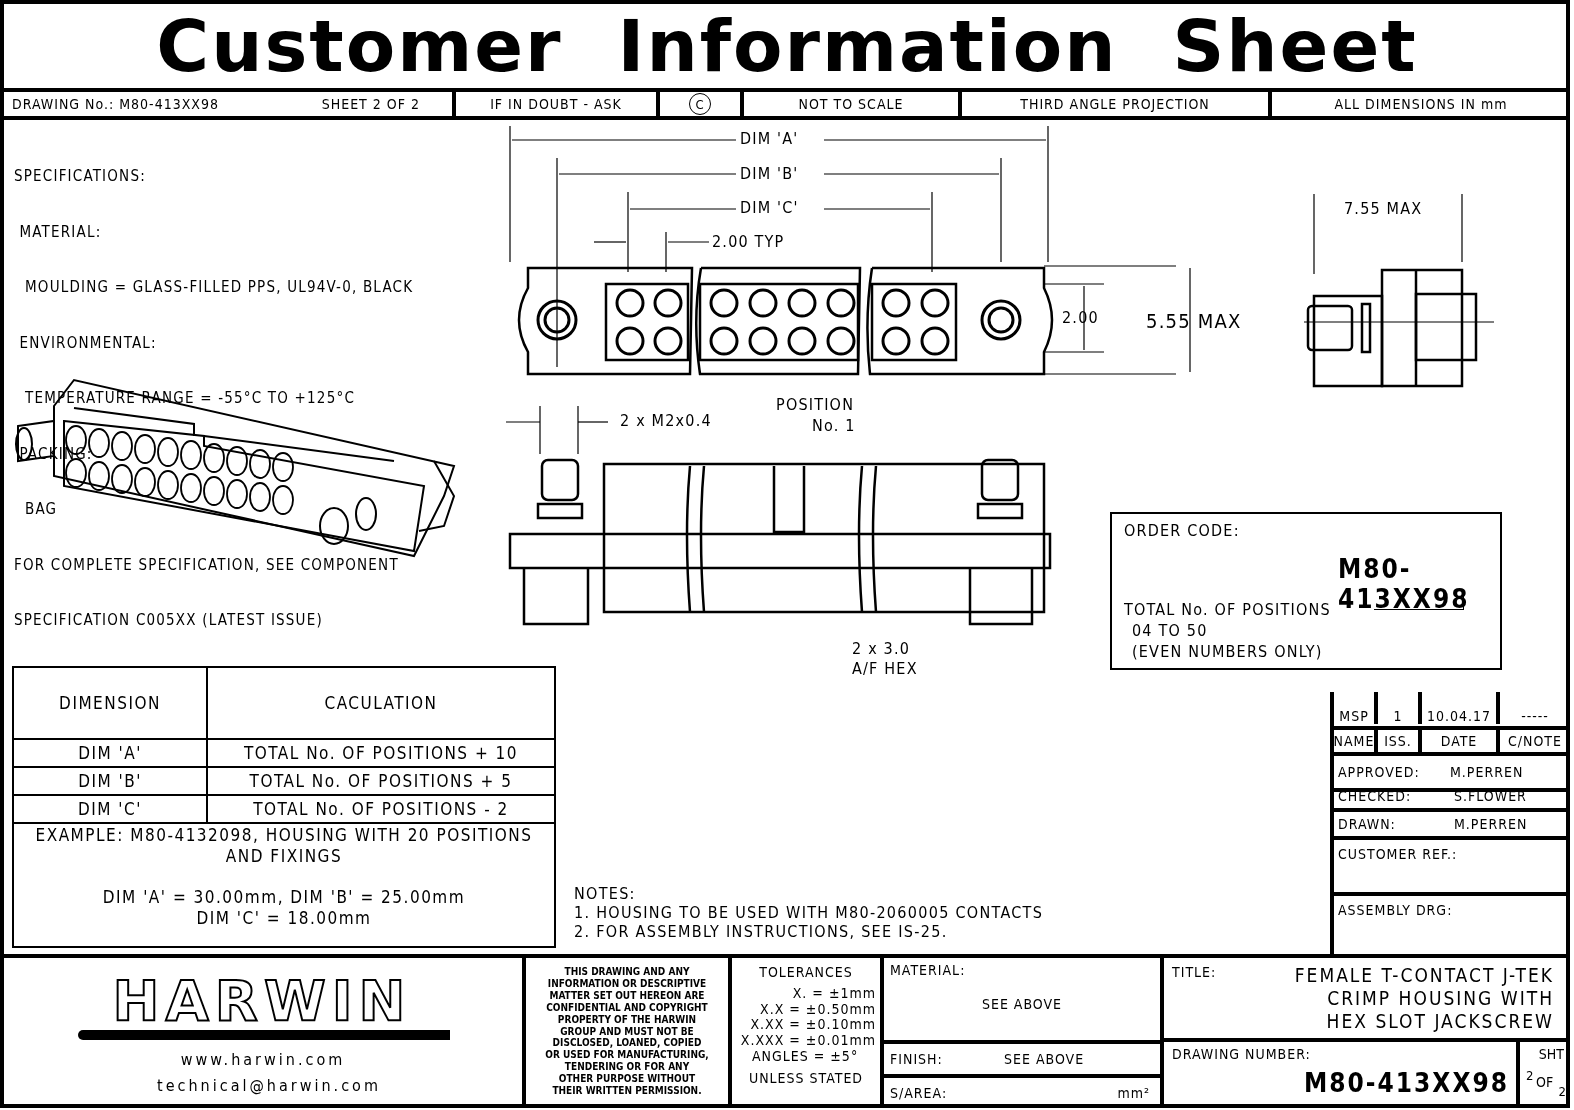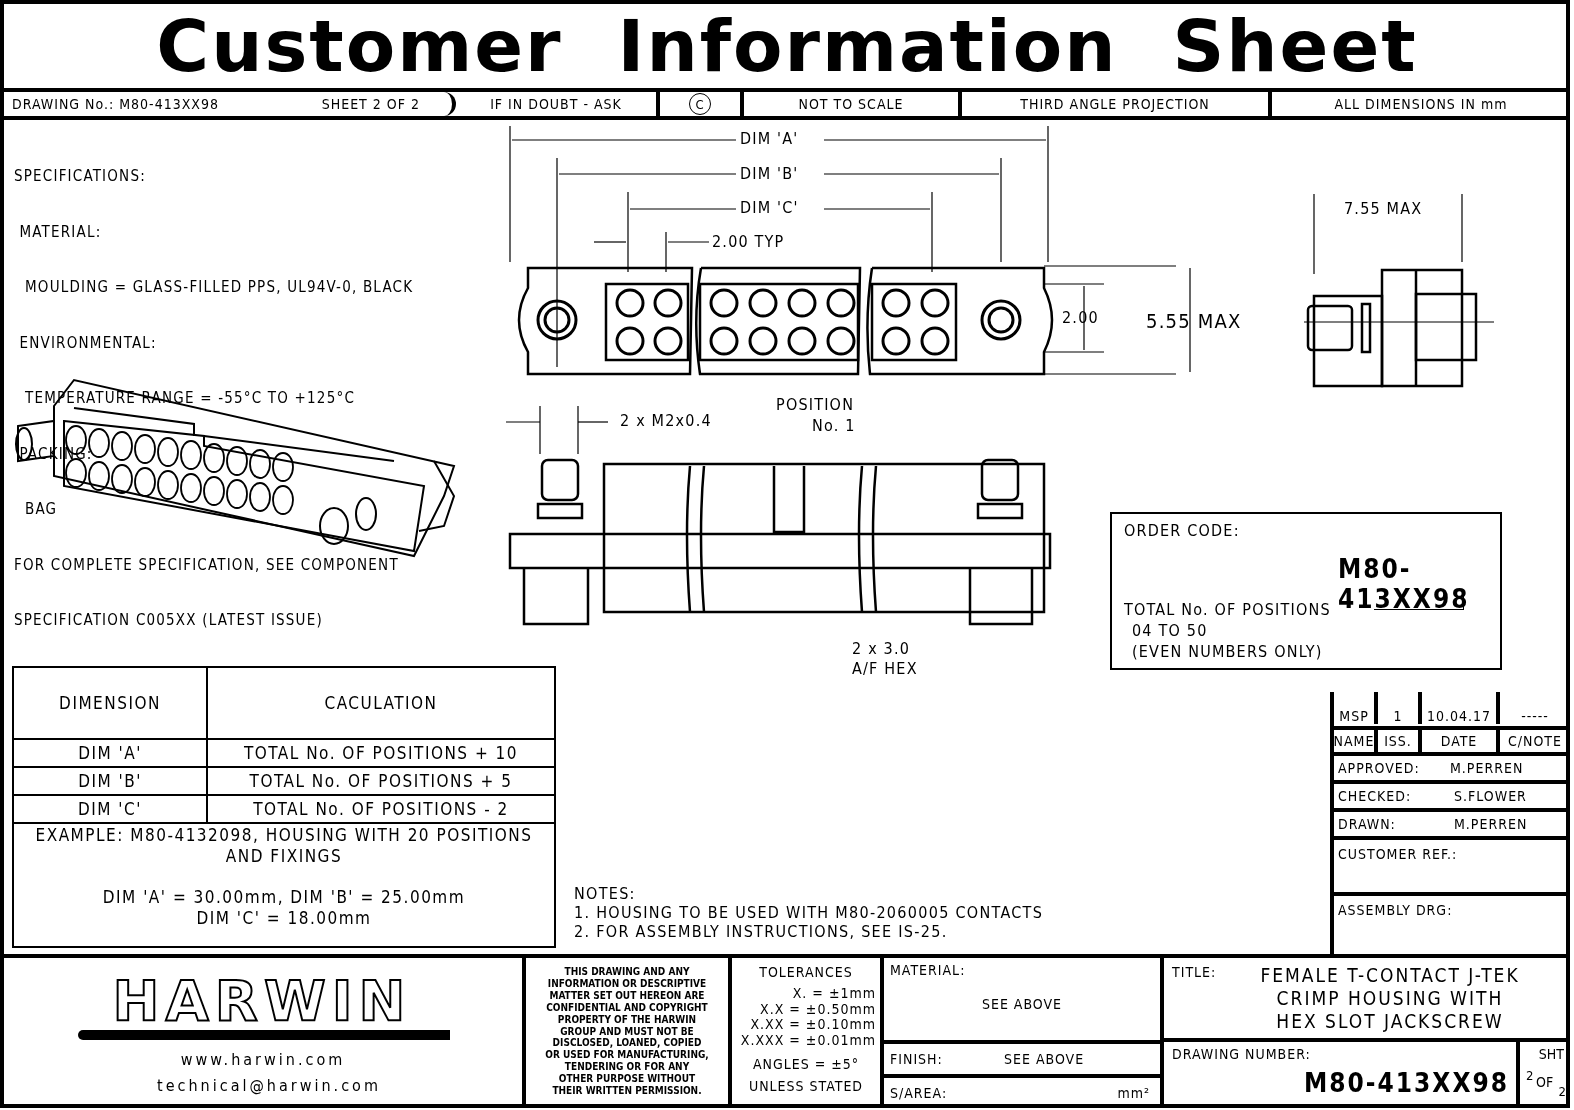--- a/index.html
+++ b/index.html
@@ -33,21 +33,21 @@
 </head>
 <body>
 
 <div class="sheet">
 
   <div class="abs main-title">
       <span>Customer Information Sheet</span>
     </div>
 
   <div class="abs hdr-row">
-    <div class="hdr-cell" style="width:452px;justify-content:space-between;padding:0 32px 0 8px;border-radius:12px;">
+    <div class="hdr-cell" style="width:452px;justify-content:space-between;padding:0 32px 0 8px;">
       <span><span>DRAWING No.:</span> <span>M80-413XX98</span></span>
       <span>SHEET 2 OF 2</span>
     </div>
     <div class="hdr-cell" style="width:204px;">IF IN DOUBT - ASK</div>
     <div class="hdr-cell" style="width:84px;">
       <span style="display:inline-flex;width:22px;height:22px;border:1.5px solid #000;border-radius:50%;align-items:center;justify-content:center;font-size:13px;">C</span>
     </div>
     <div class="hdr-cell" style="width:218px;">NOT TO SCALE</div>
     <div class="hdr-cell" style="width:310px;">THIRD ANGLE PROJECTION</div>
     <div class="hdr-cell" style="flex:1;">ALL DIMENSIONS IN mm</div>
@@ -256,21 +256,21 @@
       <div style="width:44px;text-align:center;border-right:4px solid #000;height:100%;display:flex;align-items:flex-end;justify-content:center;">1</div>
       <div style="width:78px;text-align:center;border-right:4px solid #000;height:100%;display:flex;align-items:flex-end;justify-content:center;">10.04.17</div>
       <div style="flex:1;text-align:center;">-----</div>
     </div>
     <div class="rev-row" style="top:38px;height:26px;">
       <div style="width:44px;text-align:center;border-right:4px solid #000;height:100%;display:flex;align-items:center;justify-content:center;">NAME</div>
       <div style="width:44px;text-align:center;border-right:4px solid #000;height:100%;display:flex;align-items:center;justify-content:center;">ISS.</div>
       <div style="width:78px;text-align:center;border-right:4px solid #000;height:100%;display:flex;align-items:center;justify-content:center;">DATE</div>
       <div style="flex:1;text-align:center;">C/NOTE</div>
     </div>
-    <div class="rev-row" style="top:64px;height:28px;">
+    <div class="rev-row" style="top:64px;height:36px;">
       <span class="lbl" style="width:116px;">APPROVED:</span>
       <span>M.PERREN</span>
     </div>
     <div class="rev-row" style="top:92px;height:28px;">
       <span class="lbl" style="width:120px;">CHECKED:</span>
       <span>S.FLOWER</span>
     </div>
     <div class="rev-row" style="top:120px;height:28px;">
       <span class="lbl" style="width:120px;">DRAWN:</span>
       <span>M.PERREN</span>
@@ -304,41 +304,41 @@
       <div>THEIR WRITTEN PERMISSION.</div>
     </div>
     <div class="fcell" style="left:728px;width:152px;font-size:14px;letter-spacing:1px;padding-top:6px;">
       <div style="text-align:center;">TOLERANCES</div>
       <div style="text-align:right;padding-right:4px;line-height:15.5px;margin-top:6px;">
         <div>X.  = ±1mm</div>
         <div>X.X = ±0.50mm</div>
         <div>X.XX = ±0.10mm</div>
         <div>X.XXX = ±0.01mm</div>
       </div>
-      <div style="text-align:center;margin-top:8px;">ANGLES = ±5°</div>
+      <div style="text-align:left;padding-left:20px;">ANGLES = ±5°</div>
       <div style="text-align:center;margin-top:6px;">UNLESS STATED</div>
     </div>
     <div class="fcell" style="left:880px;width:280px;font-size:14px;letter-spacing:1px;">
       <div class="abs" style="left:0;top:0;width:100%;height:86px;border-bottom:4px solid #000;">
         <div class="abs" style="left:6px;top:4px;">MATERIAL:</div>
         <div class="abs" style="left:0;top:38px;width:100%;text-align:center;">SEE ABOVE</div>
       </div>
       <div class="abs" style="left:0;top:86px;width:100%;height:34px;border-bottom:4px solid #000;display:flex;align-items:center;">
         <span style="padding-left:6px;width:120px;">FINISH:</span>
         <span>SEE ABOVE</span>
       </div>
       <div class="abs" style="left:0;top:120px;width:100%;height:30px;display:flex;align-items:center;justify-content:space-between;padding:0 10px 0 6px;">
         <span>S/AREA:</span>
         <span>mm²</span>
       </div>
     </div>
     <div class="fcell" style="left:1160px;width:406px;border-right:none;">
       <div class="abs" style="left:0;top:0;width:100%;height:84px;border-bottom:4px solid #000;">
         <div class="abs" style="left:8px;top:6px;font-size:14px;letter-spacing:1px;">TITLE:</div>
-        <div class="abs" style="left:76px;top:6px;width:300px;text-align:center;font-size:19px;letter-spacing:2px;line-height:23px;">
+        <div class="abs" style="left:90px;top:6px;width:300px;text-align:right;font-size:19px;letter-spacing:2px;line-height:23px;">
           <div>FEMALE T-CONTACT J-TEK</div>
           <div>CRIMP HOUSING WITH</div>
           <div>HEX SLOT JACKSCREW</div>
         </div>
       </div>
       <div class="abs" style="left:0;top:84px;width:356px;height:66px;border-right:4px solid #000;">
         <div class="abs" style="left:8px;top:4px;font-size:14px;letter-spacing:1px;">DRAWING NUMBER:</div>
         <div class="abs" style="left:140px;top:26px;font-size:26px;font-weight:bold;letter-spacing:2px;">M80-413XX98</div>
       </div>
       <div class="abs" style="left:360px;top:84px;width:46px;height:66px;font-size:14px;">

